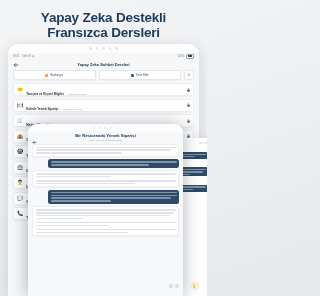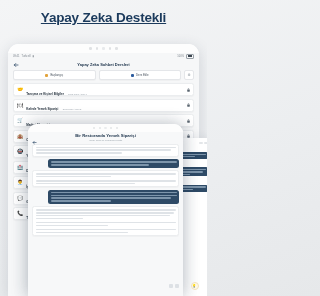--- a/index.html
+++ b/index.html
@@ -7,21 +7,21 @@
     width:207px;height:296px;overflow:hidden;
     background:linear-gradient(160deg,#f4f5f6 0%,#eceef0 55%,#e6e8ea 100%);
     font-family:"Liberation Sans",sans-serif;
     position:relative;
   }
   .headline{
     position:absolute;top:10px;left:0;width:207px;text-align:center;
     color:#1b3a5c;font-weight:bold;font-size:13.5px;line-height:15px;
     letter-spacing:-0.2px;
   }
-  .headline div{display:block;text-decoration:underline;}
+  .headline div{display:block;}
 
   
   .tablet{
     position:absolute;left:8px;top:44px;width:191px;height:252px;
     background:#ffffff;border-radius:11px 11px 0 0;
     box-shadow:0 3px 14px rgba(40,55,75,.17);
     overflow:hidden;
   }
   .tablet-dots{
     height:9px;display:flex;align-items:center;justify-content:center;gap:4px;
@@ -126,20 +126,21 @@
     position:absolute;right:8px;bottom:6px;width:6px;height:6px;border-radius:50%;
     background:#fff8e6;border:0.5px solid #f0e2bd;display:flex;align-items:center;
     justify-content:center;font-size:3.5px;
   }
 </style>
 </head>
 <body>
 
 <div class="headline">
   <div>Yapay Zeka Destekli</div>
+  <div>Fransızca Dersleri</div>
 </div>
 
 <div class="tablet">
 
   <div class="tablet-dots">
     <i></i>
     <i></i>
     <i class="sq"></i>
     <i></i>
     <i></i>

